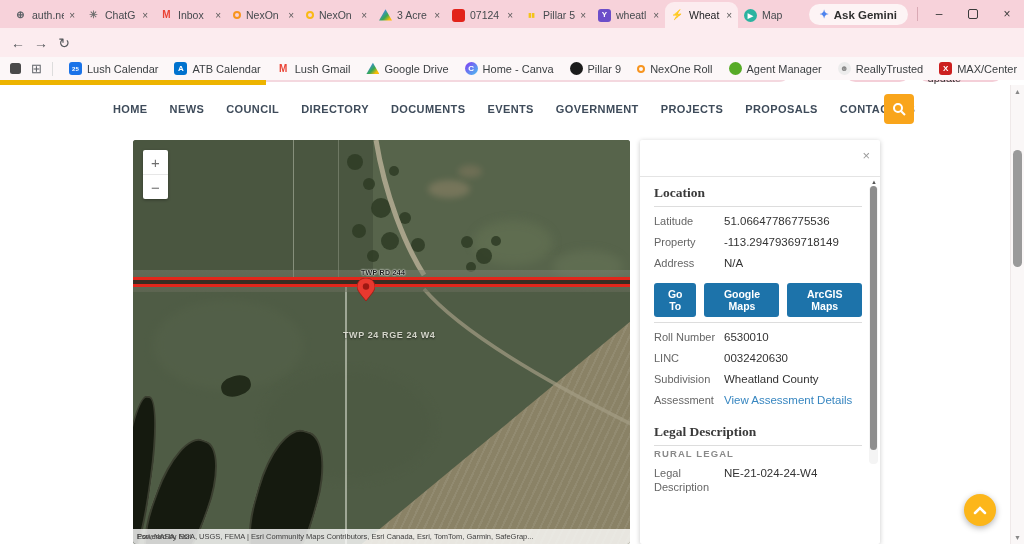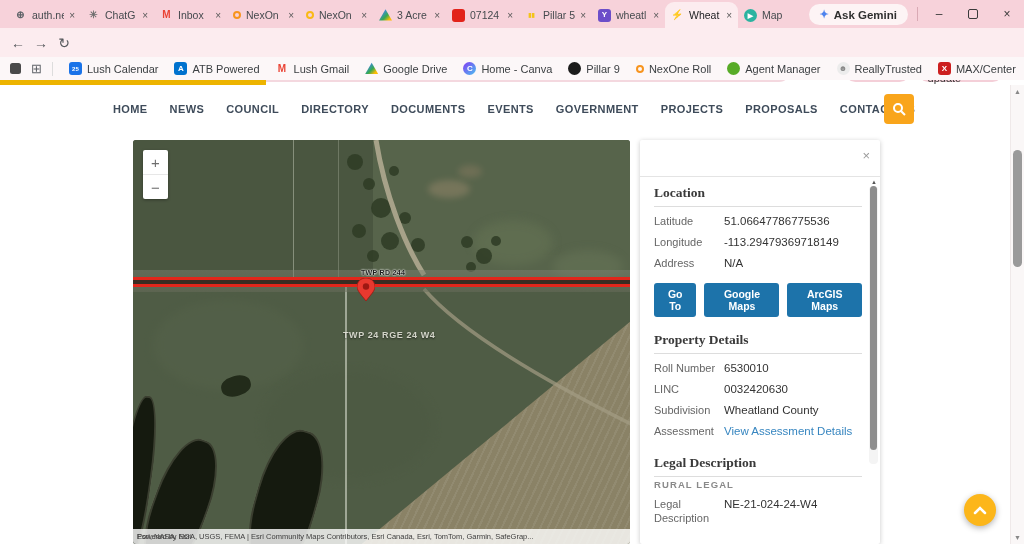--- a/index.html
+++ b/index.html
@@ -229,21 +229,21 @@
   </span>
   <span style="display:flex;gap:16px;">
 
       <span class="bookmark">
         <span class="icn" style="background: rgb(26, 115, 232); border-radius: 3px; color: rgb(255, 255, 255); font-size: 6px;">25</span>
         <span>Lush Calendar</span>
       </span>
 
       <span class="bookmark">
         <span class="icn" style="background: rgb(0, 114, 206); border-radius: 3px; color: rgb(255, 255, 255); font-size: 8px;">A</span>
-        <span>ATB Powered</span>
+        <span>ATB Calendar</span>
       </span>
 
       <span class="bookmark">
         <span class="icn" style="color: rgb(234, 67, 53);">M</span>
         <span>Lush Gmail</span>
       </span>
 
       <span class="bookmark">
         <span class="icn" style="background: linear-gradient(135deg, rgb(66, 133, 244) 20%, rgb(52, 168, 83) 55%, rgb(251, 188, 4) 80%); clip-path: polygon(50% 6%, 100% 92%, 0% 92%);"></span>
         <span>Google Drive</span>
@@ -383,38 +383,37 @@
     <h3 class="phdr">Location</h3>
     <hr class="phr">
     <div>
 
         <div class="prow">
           <span class="plabel">Latitude</span>
           <span class="pval">51.06647786775536</span>
         </div>
 
         <div class="prow">
-          <span class="plabel">Longitude</span>
+          <span class="plabel">Property</span>
           <span class="pval">-113.29479369718149</span>
         </div>
 
         <div class="prow">
           <span class="plabel">Address</span>
           <span class="pval">N/A</span>
         </div>
       </div>
     <div class="pbtns">
 
         <button class="pbtn">Go To</button>
 
         <button class="pbtn">Google Maps</button>
 
         <button class="pbtn">ArcGIS Maps</button>
       </div>
-    <h3 class="phdr mt">Property Details</h3>
     <hr class="phr">
     <div>
 
         <div class="prow">
           <span class="plabel">Roll Number</span>
           <span class="pval">6530010</span>
         </div>
 
         <div class="prow">
           <span class="plabel">LINC</span>

